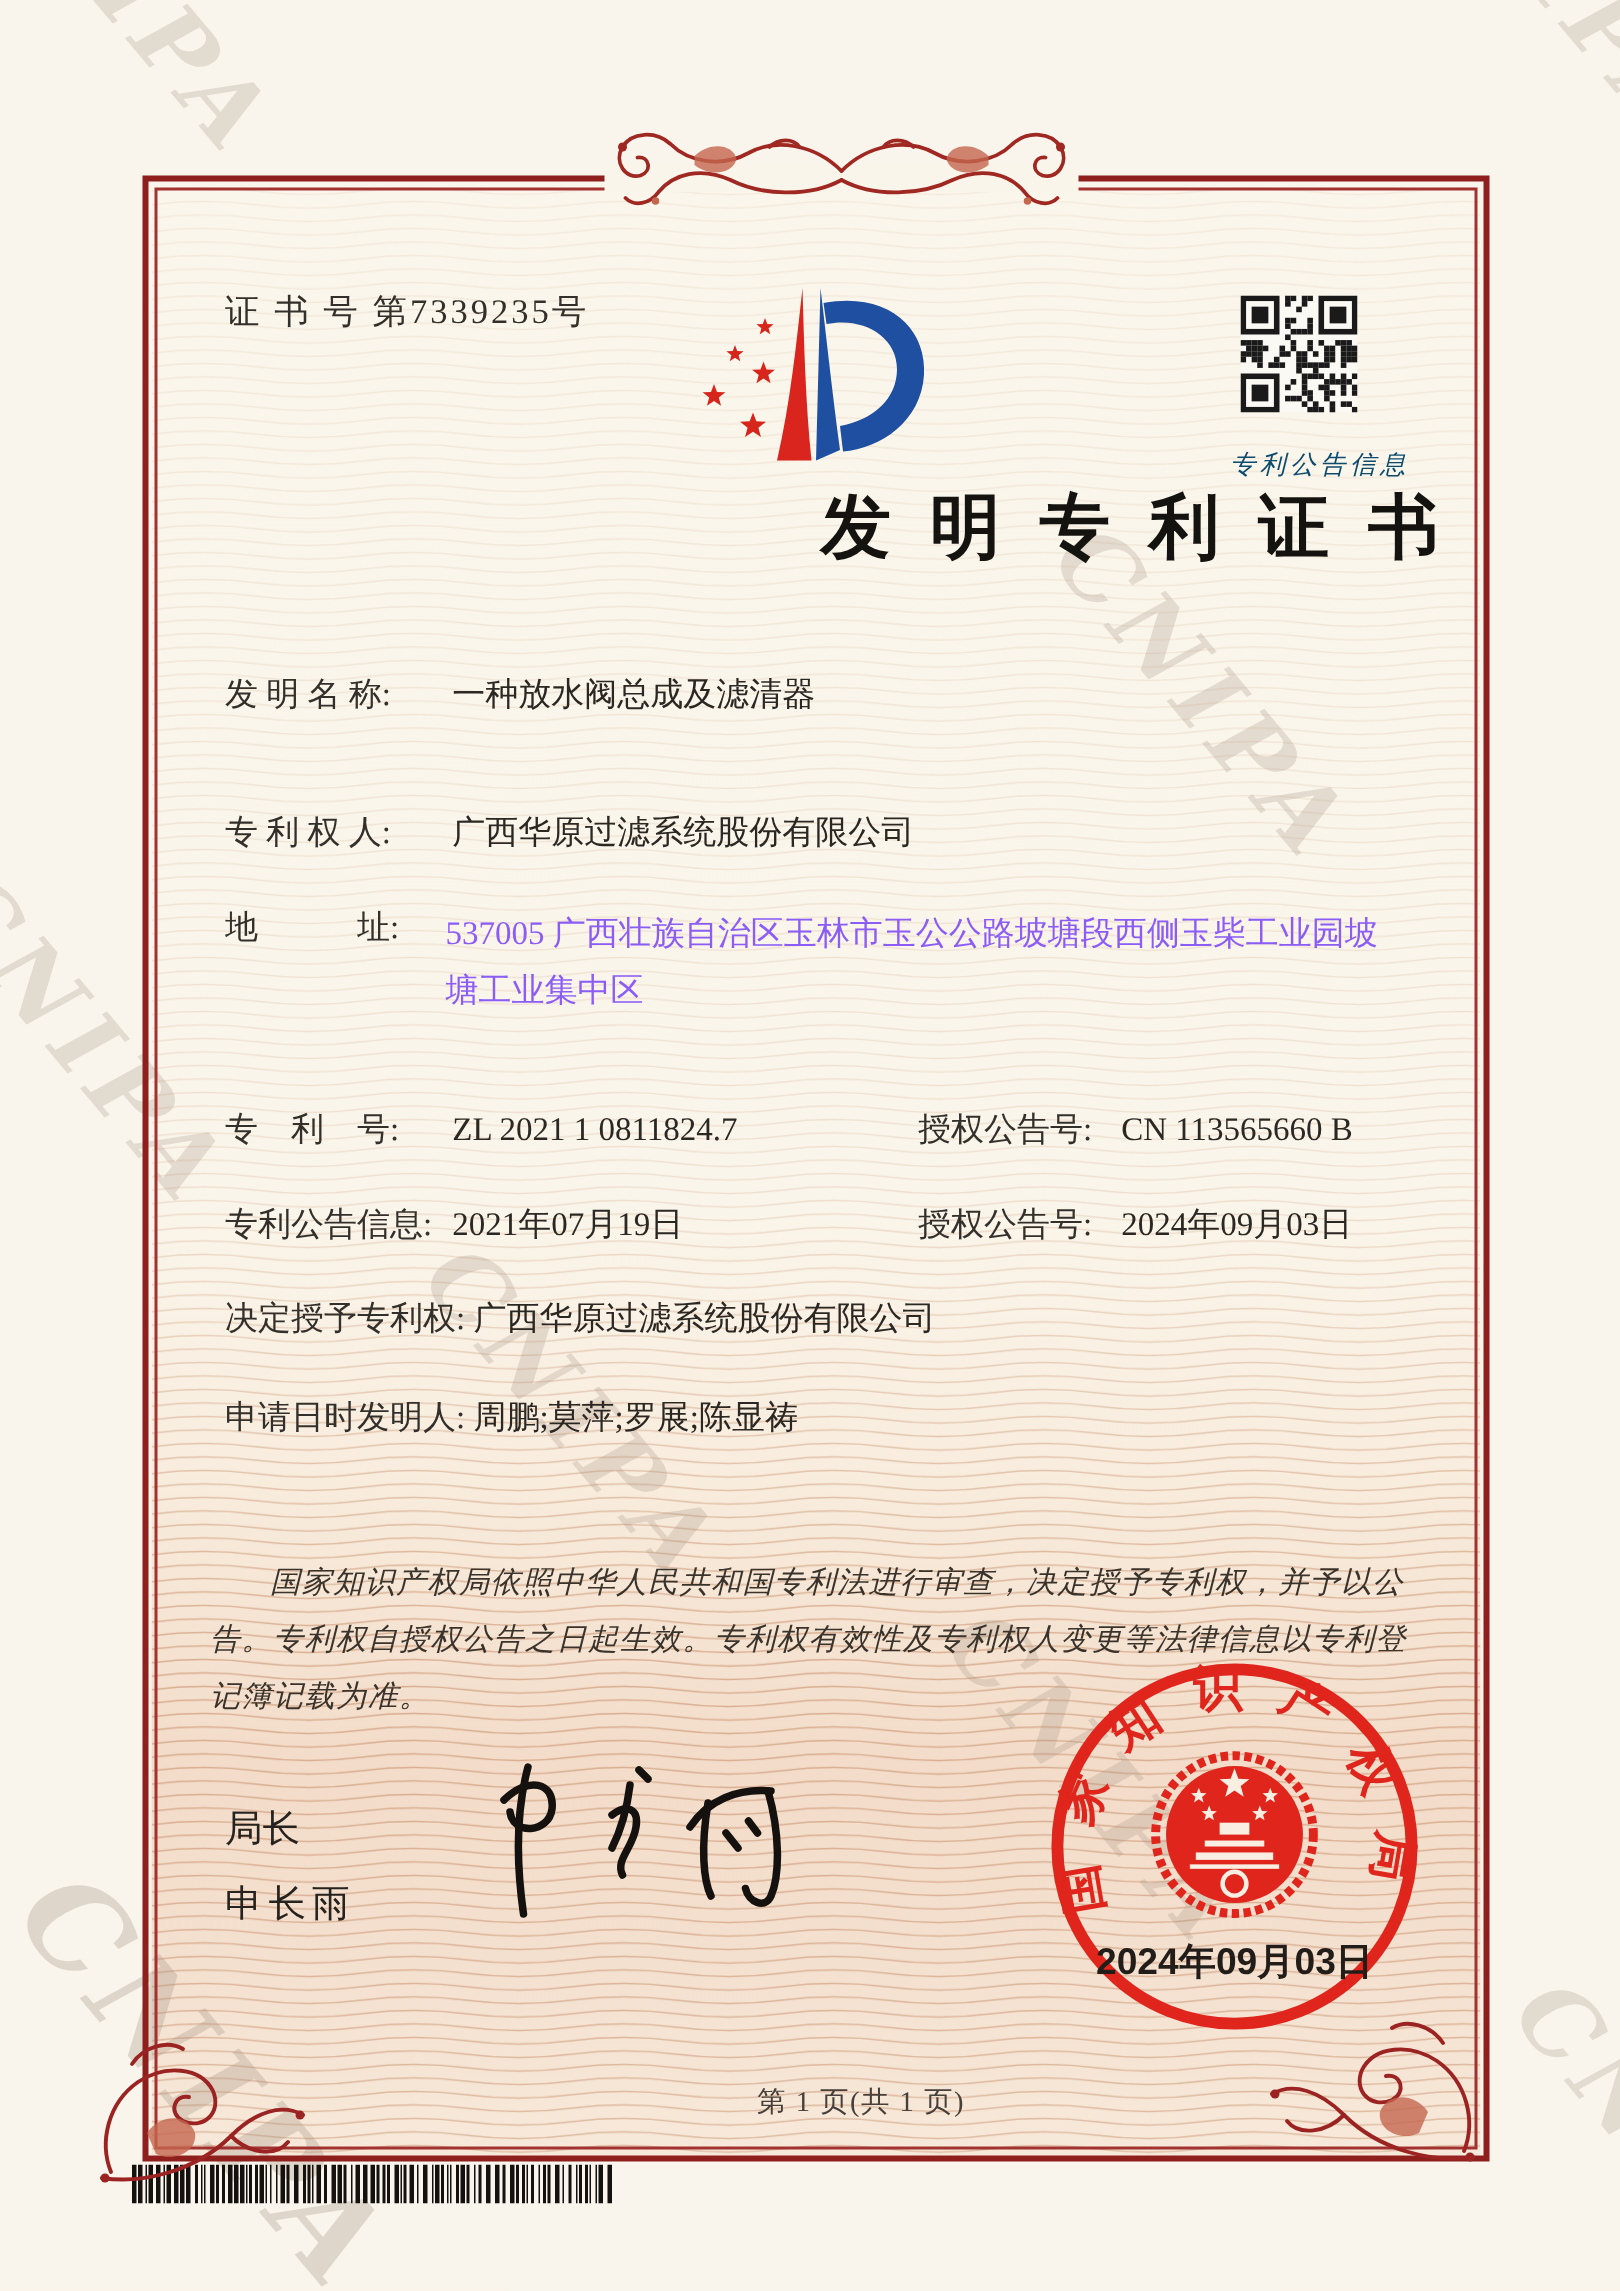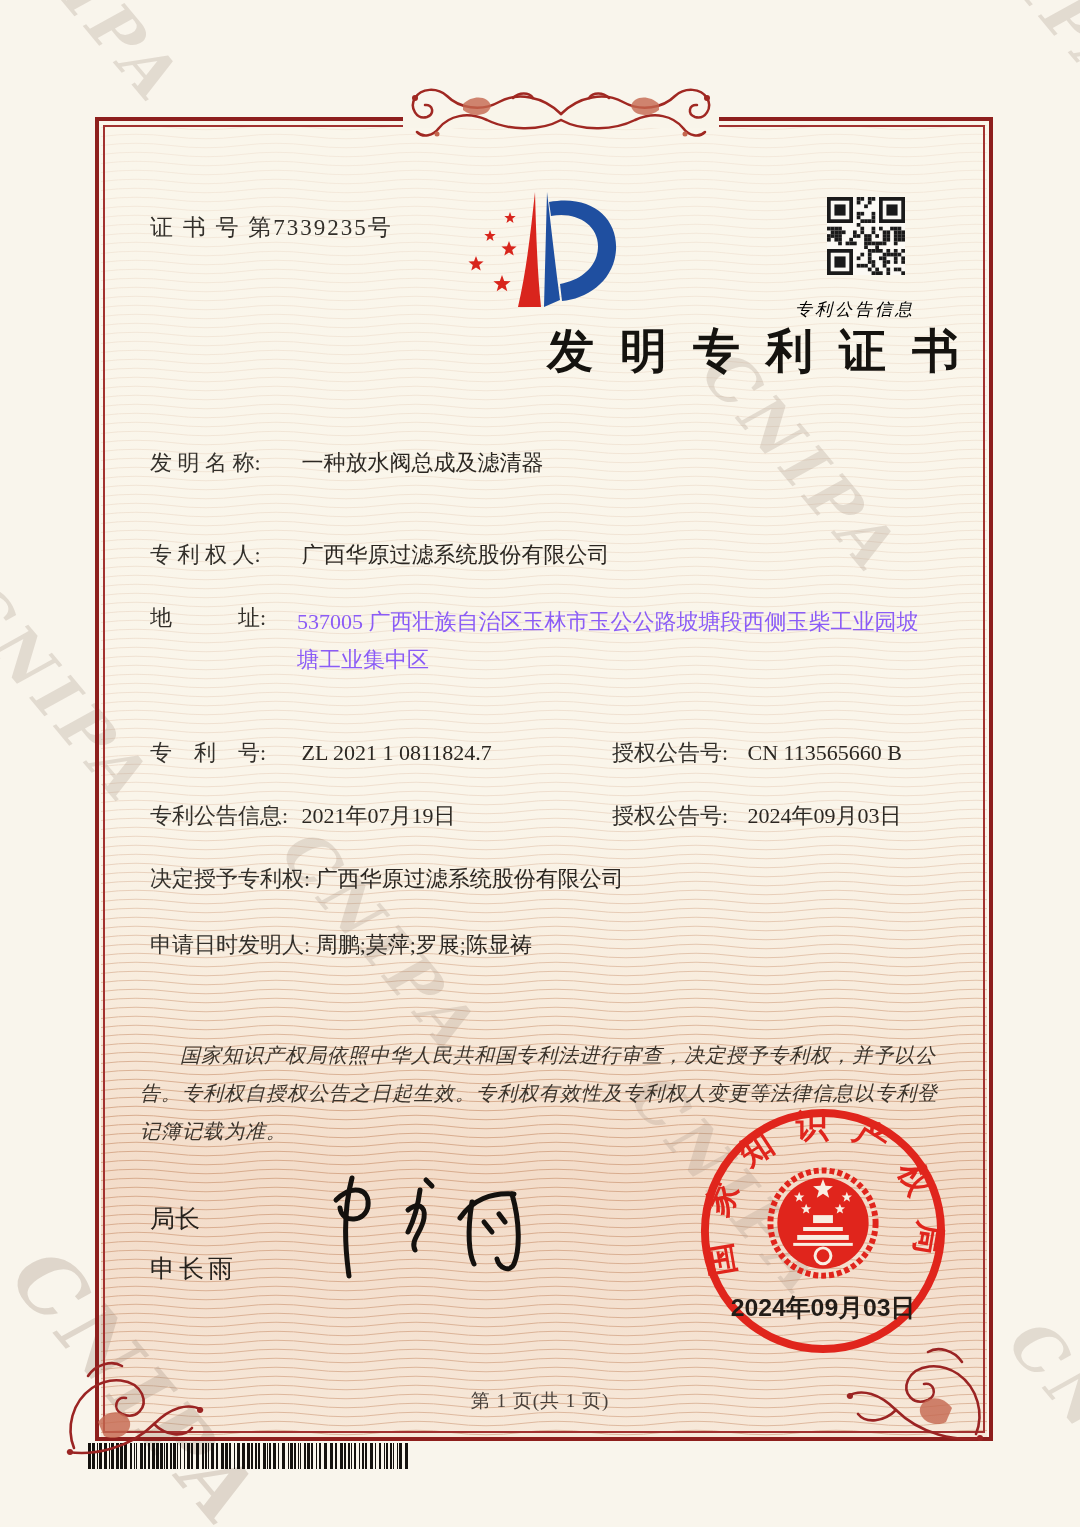--- a/index.html
+++ b/index.html
@@ -17,25 +17,25 @@
   .wm-lg{font-size:82px;color:rgba(168,148,134,0.32);}
 
   
   .frame-outer{position:absolute;left:95px;top:117px;width:890px;height:1316px;
                border:4px solid #8e1f1d;z-index:3;pointer-events:none;}
   .frame-inner{position:absolute;left:103px;top:125px;width:878px;height:1304px;
                border:2px solid #a23230;z-index:3;pointer-events:none;}
   .ornament{position:absolute;z-index:5;pointer-events:none;}
 
   
-  .cert-no{position:absolute;left:150px;top:192px;z-index:4;font-size:23px;letter-spacing:2px;color:#33302b;margin-top:20px;}
+  .cert-no{position:absolute;left:150px;top:192px;z-index:4;font-size:23px;letter-spacing:2px;color:#33302b;}
   .logo{position:absolute;left:455px;top:188px;z-index:4;}
   .qr-box{position:absolute;left:827px;top:197px;z-index:4;}
-  .qr-caption{position:absolute;left:795px;top:298px;width:145px;z-index:4;text-align:left;
-              font-size:17px;letter-spacing:3px;color:#000000;font-style:italic;}
+  .qr-caption{position:absolute;left:795px;top:298px;width:145px;z-index:4;text-align:right;
+              font-size:17px;letter-spacing:3px;color:#0c4a6e;font-style:italic;}
   .doc-title{position:absolute;left:95px;top:320px;width:890px;z-index:4;text-align:right;
              font-size:47px;font-weight:700;color:#15130f;letter-spacing:26px;padding-left:26px;box-sizing:border-box;}
 
   
   .frow{position:absolute;z-index:4;font-size:22px;color:#2e2a25;}
   .flabel{display:inline-block;min-width:146px;color:#33302b;}
   .fvalue{color:#2b2722;}
   .addr-value{position:absolute;left:297px;top:603px;width:628px;z-index:4;
               font-size:22px;line-height:1.72;color:#8b5cf6;}
 
@@ -45,21 +45,21 @@
          font-style:italic;color:#3a332b;}
 
   
   .sig-title{position:absolute;left:150px;top:1202px;z-index:4;font-size:25px;color:#26221d;
              font-family:"Liberation Sans","DejaVu Sans",sans-serif;}
   .sig-name{position:absolute;left:150px;top:1252px;z-index:4;font-size:25px;letter-spacing:4px;color:#26221d;
             font-family:"Liberation Sans","DejaVu Sans",sans-serif;}
   .signature{position:absolute;left:322px;top:1162px;z-index:4;}
   .seal{position:absolute;left:694px;top:1102px;z-index:6;}
   .page-info{position:absolute;left:95px;top:1388px;width:890px;z-index:4;text-align:center;
-             font-size:19px;letter-spacing:1px;color:#48403a;}
+             font-size:19px;letter-spacing:1px;color:#48403a;padding-left:34px;}
   .barcode{position:absolute;left:88px;top:1443px;z-index:4;}
 </style>
 </head>
 <body>
 
 <div class="page">
 
   <div class="inner-bg">
     <svg width="886" height="1314">
       <defs>

